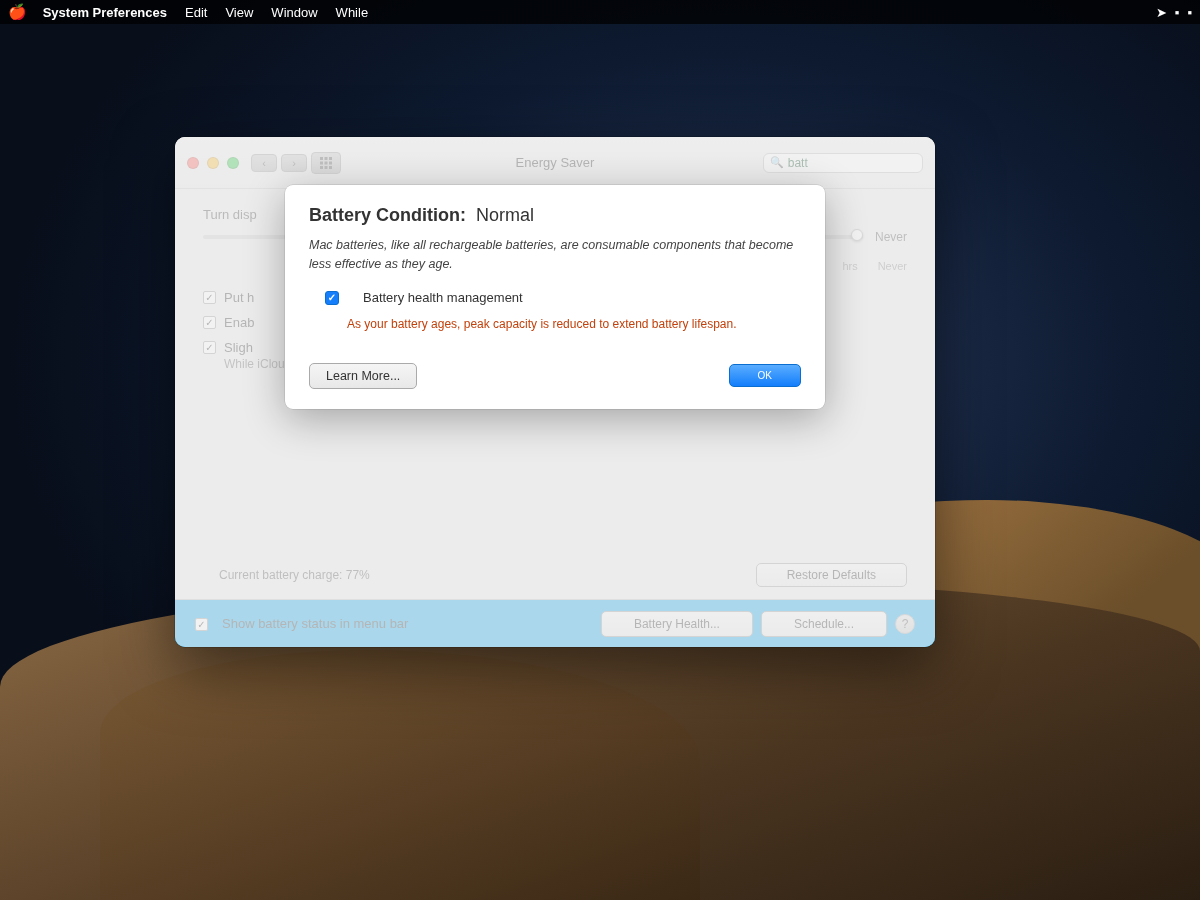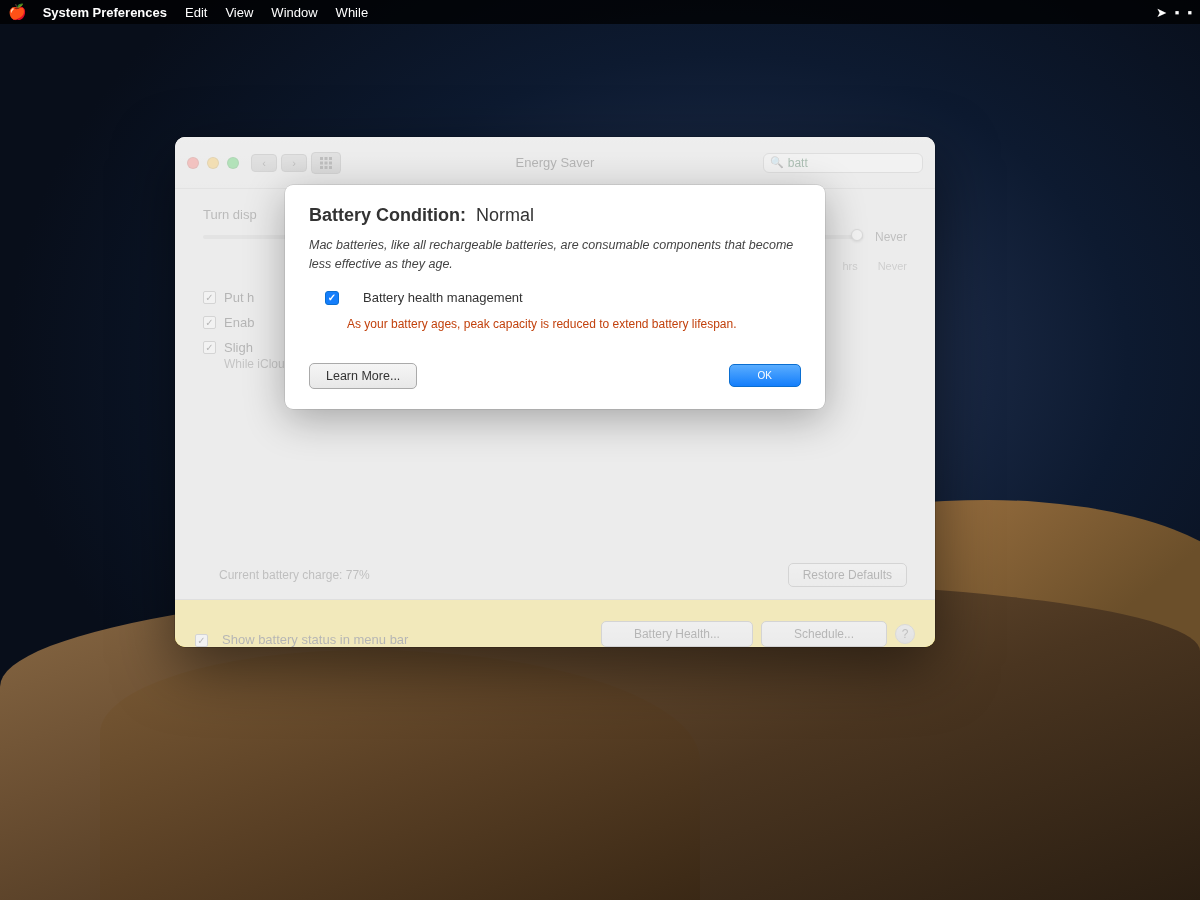--- a/index.html
+++ b/index.html
@@ -239,36 +239,36 @@
 
     .battery-info {
       font-size: 12px;
       color: #555;
     }
 
     .restore-btn {
       background: linear-gradient(to bottom, #f5f5f5, #e8e8e8);
       border: 0.5px solid #999;
       border-radius: 5px;
-      padding: 4px 14px;
+      padding: 4px 30px;
       font-size: 12px;
       color: #333;
       cursor: pointer;
     }
 
     .footer-row {
       position: absolute;
       bottom: 0;
       left: 0;
       right: 0;
       height: 48px;
-      background: #fde047;
+      background: #0ea5e9;
       border-top: 1px solid #c0c0c0;
       display: flex;
-      align-items: flex-end;
+      align-items: center;
       padding: 0 20px;
     }
 
     .show-battery-row {
       display: flex;
       align-items: center;
       gap: 6px;
       font-size: 13px;
       color: #333;
     }

